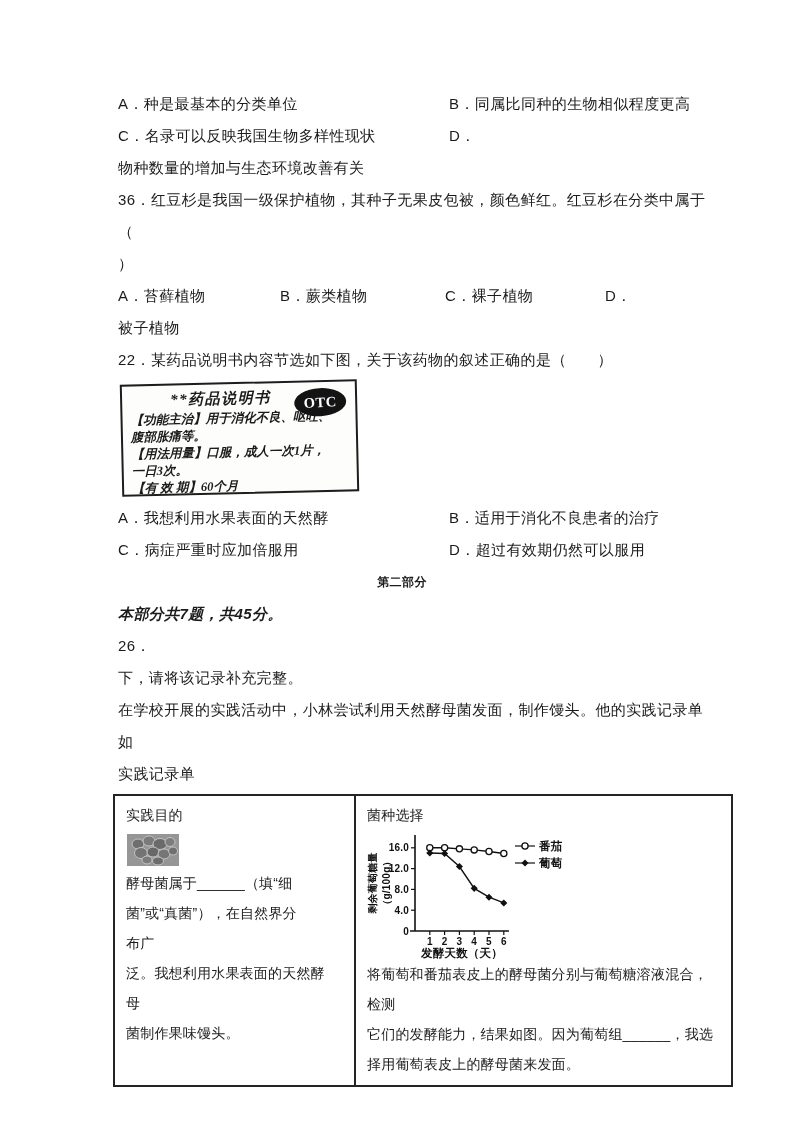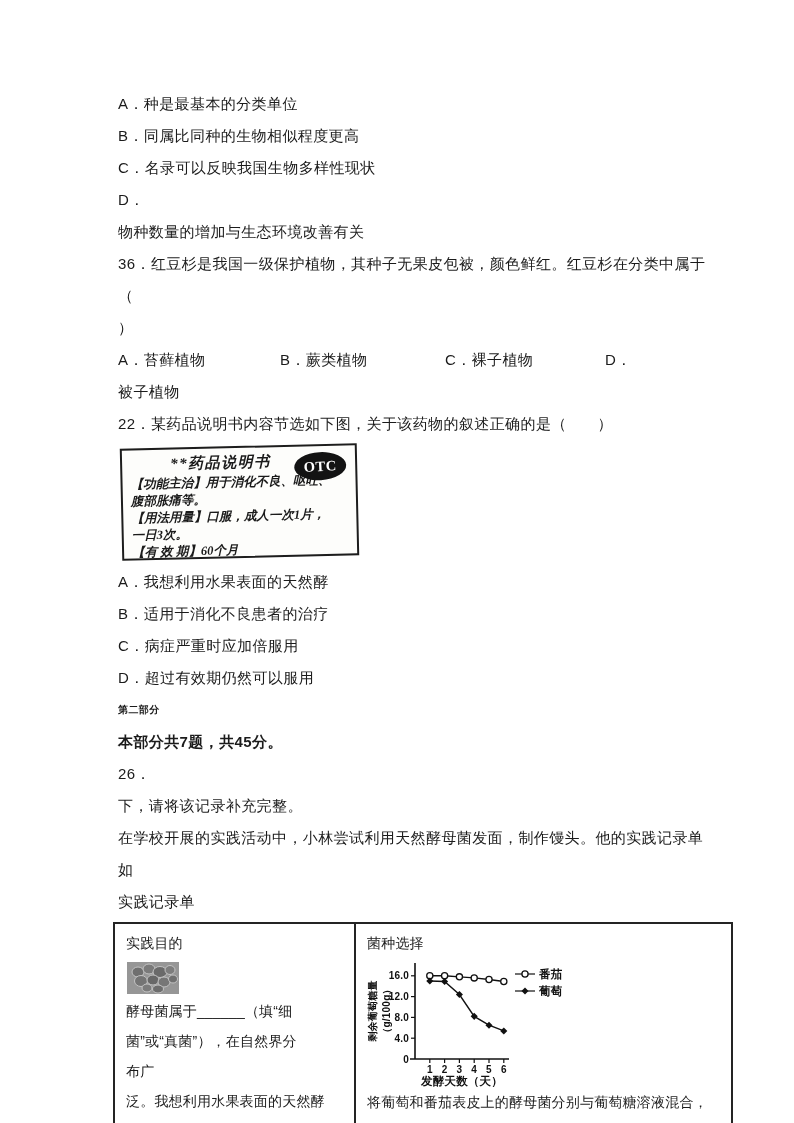--- a/index.html
+++ b/index.html
@@ -4,32 +4,32 @@
 <style>
   html,body { margin:0; padding:0; background:#ffffff; }
   body {
     width:794px; height:1123px; overflow:hidden;
     color:#1b1b1b;
     font-family:"Liberation Sans","DejaVu Sans",sans-serif;
     font-size:15px; line-height:32px; letter-spacing:0.4px;
   }
   .page { padding:88px 78px 0 118px; box-sizing:border-box; }
 
-  .row2 { display:flex;flex-direction:column; }
+  .row2 { display:flex; }
   .row2 .c1 { width:331px; flex:none; }
   .row2 .c2 { flex:1; }
 
   .row4 { display:flex; }
   .row4 .o1 { width:162px; flex:none; }
   .row4 .o2 { width:165px; flex:none; }
   .row4 .o3 { width:160px; flex:none; }
   .row4 .o4 { flex:1; }
 
-  .bold { font-weight:bold; }
-  .center-title { text-align:left; padding-right:30px; font-weight:bold; font-size:10px; }
+  .bold { font-weight:bold;font-style:italic; }
+  .center-title { text-align:center; padding-right:30px; font-weight:bold; font-size:12px; }
 
   
   .drug-label {
     position:relative; box-sizing:border-box;
     width:237px; height:112px;
     margin:6px 0 8px 3px; padding:3px 8px 0 8px;
     border:2px solid #1d1d1d; background:#fdfdfb;
     transform:rotate(-1.3deg);
     font-family:"Liberation Serif","DejaVu Serif",serif;
     font-style:italic; font-weight:bold;

